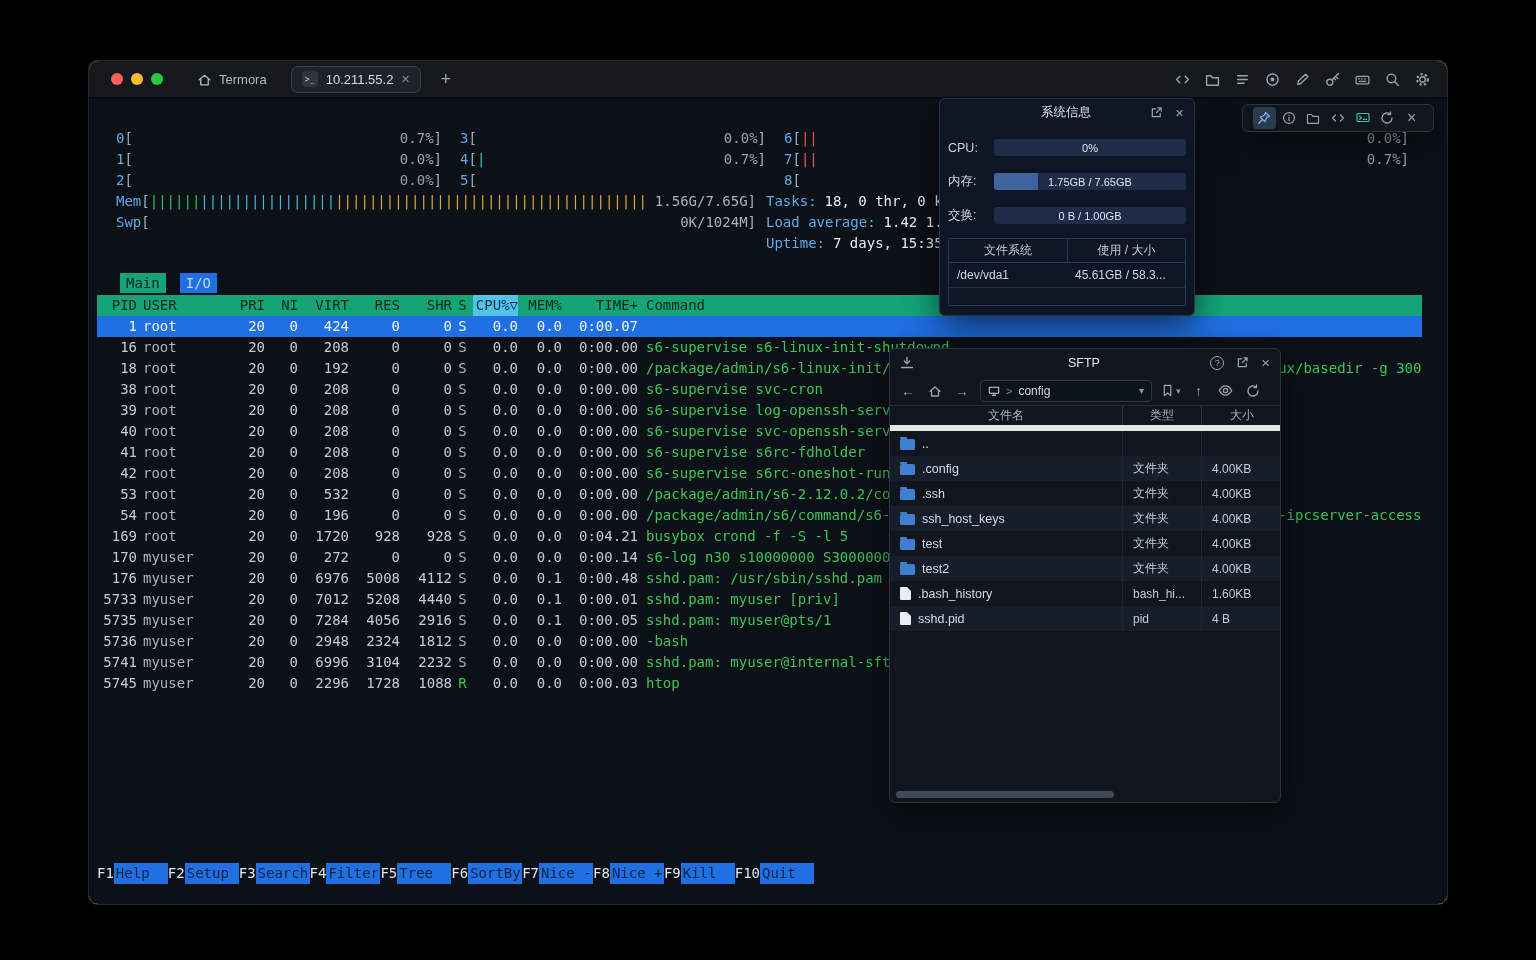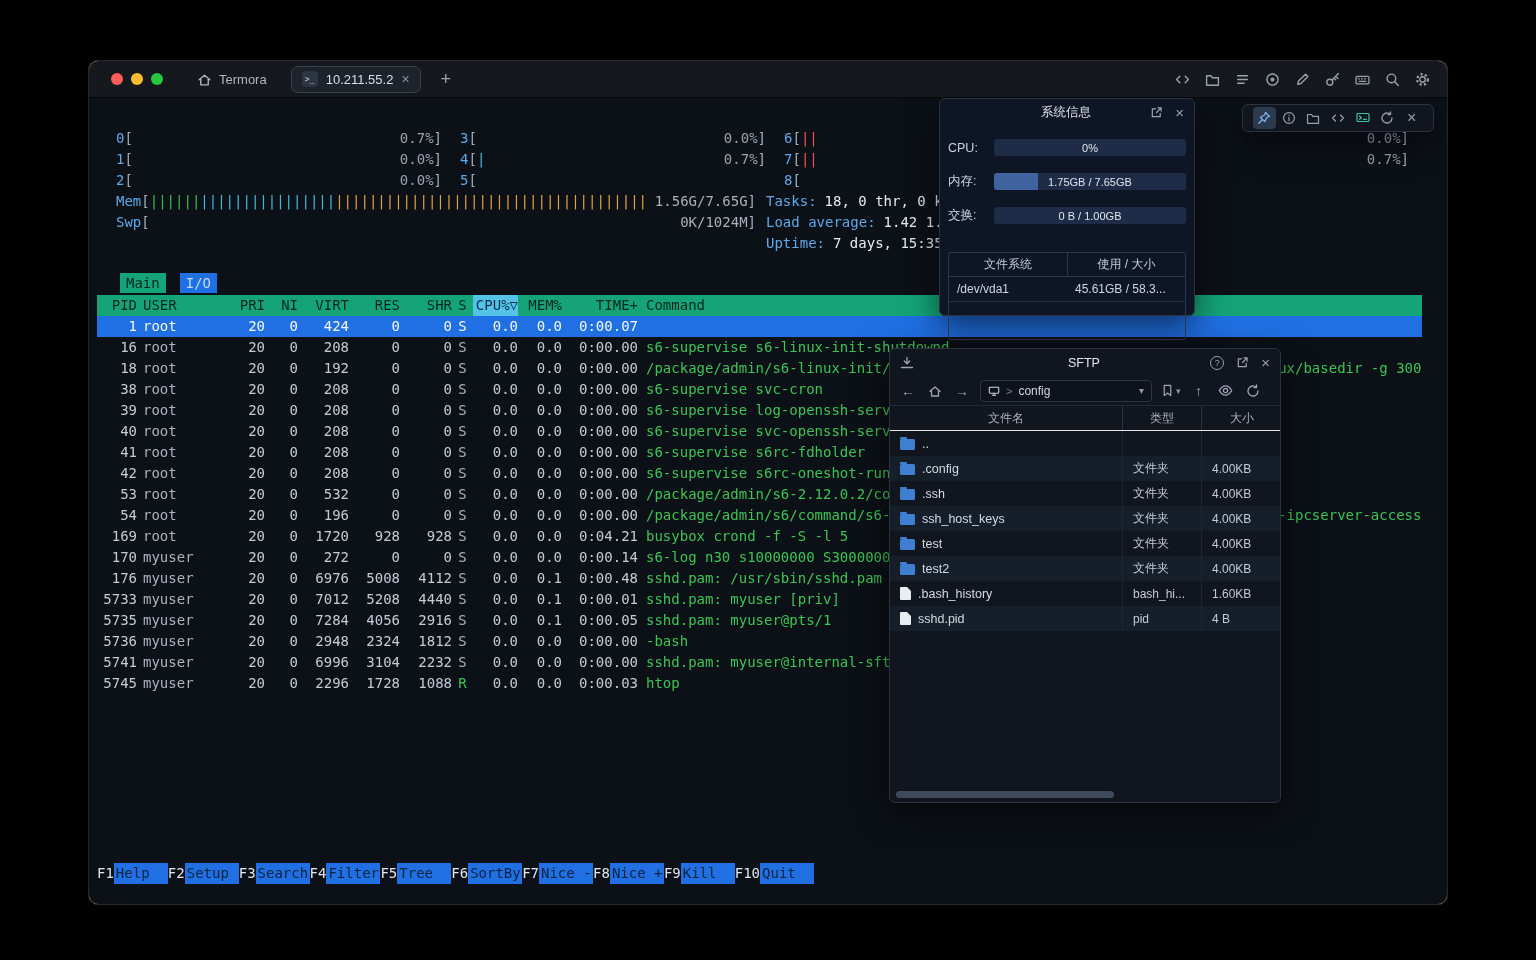--- a/index.html
+++ b/index.html
@@ -90,39 +90,39 @@
     font-size:9px; display:flex; align-items:center; justify-content:center; }
 
   
   .sysinfo { left:850px; top:37px; width:256px; height:218px; z-index:6; background:#0e1524; }
   .sirow { display:flex; align-items:center; gap:10px; padding:4px 8px; margin-top:9px; }
   .sirow .lbl { width:36px; font-size:12.5px; color:#c9d4df; white-space:nowrap; }
   .sbar { position:relative; flex:1; height:17px; background:#1f2c47; border-radius:3px; overflow:hidden; }
   .sbar .fillel { position:absolute; left:0; top:0; bottom:0; background:#3f639e; }
   .sbar .btext { position:relative; z-index:1; height:100%; display:flex; align-items:center;
     justify-content:center; font-size:11px; color:#dde5ee; }
-  .fstable { margin:24px 8px 0; height:88px; border:1px solid #2a3750; border-radius:2px; font-size:12px; }
+  .fstable { margin:10px 8px 0; height:68px; border:1px solid #2a3750; border-radius:2px; font-size:12px; }
   .fsrow { display:grid; grid-template-columns:118px 1fr; align-items:center; }
   .fsrow.h { height:24px; border-bottom:1px solid #2a3750; color:#c2cedb; text-align:center; }
   .fsrow.h .cell2 { border-left:1px solid #2a3750; height:100%; display:flex; align-items:center; justify-content:center; }
   .fsrow.d { height:25px; border-bottom:1px solid #223048; color:#cdd7e2; }
   .fsrow.d span { padding-left:8px; overflow:hidden; white-space:nowrap; }
 
   
   .sftp { left:800px; top:287px; width:392px; height:455px; z-index:6; background:#10151e; }
   .nav { height:29px; display:flex; align-items:center; gap:9px; padding:0 9px; color:#9aa6b4; }
   .navbtn { width:18px; height:18px; display:flex; align-items:center; justify-content:center; font-size:14px; }
   .pathbox { display:flex; align-items:center; gap:6px; width:172px; height:22px; padding:0 7px;
     background:#0d131c; border:1px solid #2c3644; border-radius:4px; color:#cfd7df; font-size:12px; }
   .pathbox .sep { color:#7c8794; font-size:11px; }
   .pathbox .dd { margin-left:auto; color:#8b96a4; font-size:10px; }
   .bkm { display:flex; align-items:center; gap:2px; }
   .bkm .dd { font-size:9px; color:#8b96a4; }
   .fhead { display:grid; grid-template-columns:232px 79px 81px; height:26px; align-items:center;
-    border-top:1px solid #222b3a; border-bottom:1px solid #e5e5e5; color:#a7b3c2; font-size:12px; text-align:center; }
+    border-top:1px solid #222b3a; border-bottom:6px solid #e5e5e5; color:#a7b3c2; font-size:12px; text-align:center; }
   .fhead .hc { height:100%; display:flex; align-items:center; justify-content:center; }
   .fhead .hc + .hc { border-left:1px solid #2a3343; }
   .flist { font-size:12.5px; color:#d2dae2; }
   .flist > div:nth-child(even) { background:#161e2a; }
   .frow { display:grid; grid-template-columns:232px 79px 81px; height:25px; align-items:center; }
   .frow .namec { display:flex; align-items:center; gap:7px; padding-left:10px; overflow:hidden; white-space:nowrap; }
   .frow .typec,.frow .sizec { padding-left:10px; color:#c2ccd6; font-size:12px; border-left:1px solid #1d2634;
     height:100%; display:flex; align-items:center; overflow:hidden; white-space:nowrap; }
   .fsicon { flex:0 0 auto; position:relative; }
   .fsicon.folder { width:15px; height:11px; background:#3f7fd2; border-radius:1.5px; margin-top:2px; }

